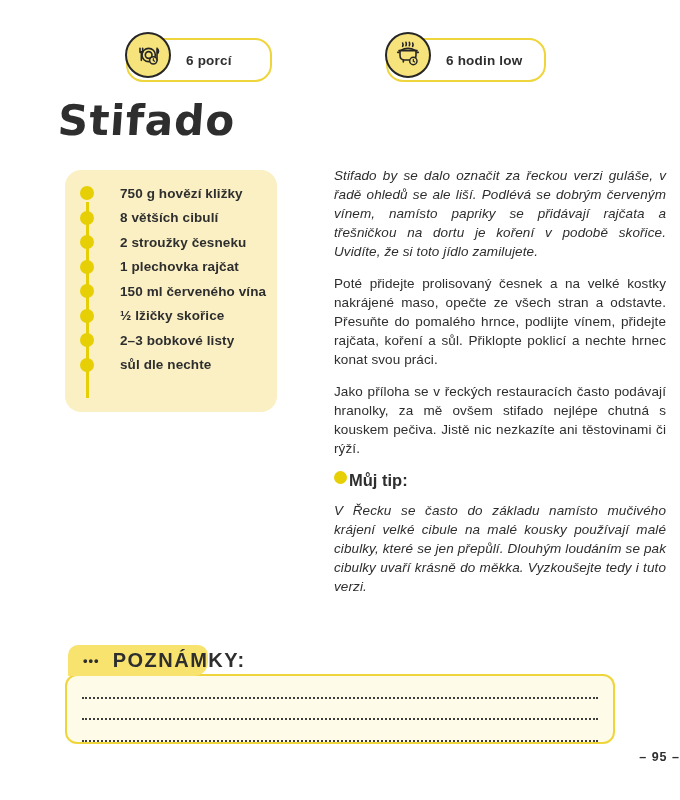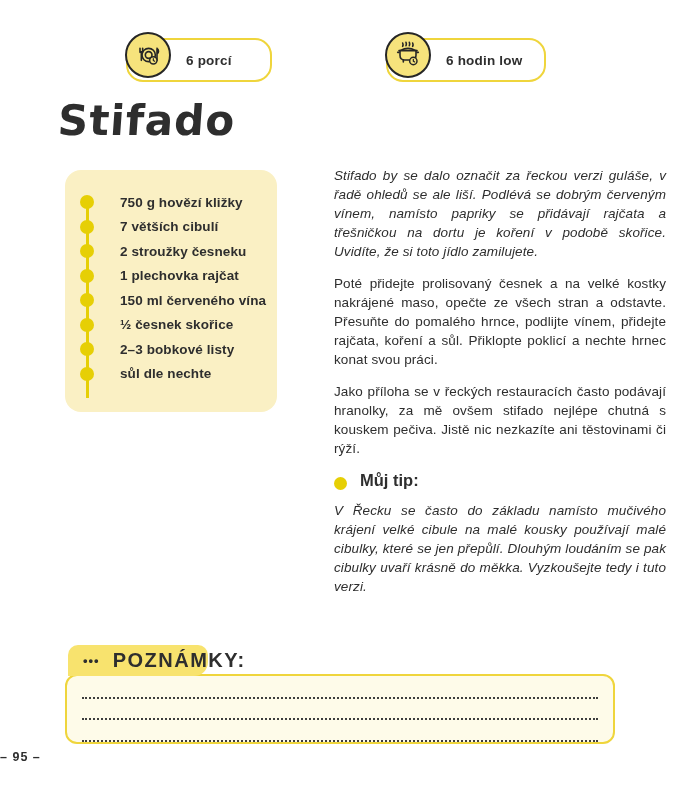--- a/index.html
+++ b/index.html
@@ -38,21 +38,21 @@
     font-family:"DejaVu Sans", sans-serif;
     font-size:42px; font-weight:700; letter-spacing:1px;
     transform:skewX(-4deg);
   }
 
   
   .ingredients {
     position:absolute; left:65px; top:170px;
     width:212px; height:242px;
     background:#FAF0C4; border-radius:16px;
-    padding-top:20px;
+    padding-top:11px;
   }
   .ing-line {
     position:absolute; left:21px; top:32px;
     width:3px; height:196px; background:#E6CF05;
   }
   .ingredients ul { list-style:none; }
   .ingredients li {
     position:relative; height:24.5px;
     padding-left:55px; display:flex; align-items:center;
     font-size:13.5px; font-weight:700; letter-spacing:.1px;
@@ -69,21 +69,21 @@
     position:absolute; left:290px; top:166px; width:332px;margin-left:44px;
   }
   .bodycol p {
     font-size:13.5px; line-height:19px;
     text-align:justify; margin-bottom:13px;
     letter-spacing:.1px;
   }
   .bodycol p.italic { font-style:italic; }
 
   .tip-heading {
-    display:flex; align-items:flex-end; gap:13px;
+    display:flex; align-items:flex-start; gap:2px;
     margin:4px 0 11px 0;
   }
   .tip-dot {
     width:13px; height:13px; border-radius:50%;
     background:#E6CF05; flex:0 0 auto;
   }
   .tip-heading-text { font-size:16.5px; font-weight:800; }
 
   
   .notes-tab {
@@ -101,21 +101,21 @@
     width:550px; height:70px;
     background:#FEFBE9;
     border:2px solid #EFD53C; border-radius:12px;
     padding:1px 15px 0 15px;
   }
   .note-line { height:21.5px; border-bottom:2.5px dotted #3d3d3d; }
 
   
   .page-number {
     position:absolute; left:0; top:750px; width:100%;
-    text-align:left; font-size:12.5px; font-weight:700; letter-spacing:1px;
+    text-align:right; font-size:12.5px; font-weight:700; letter-spacing:1px;
   }
 
   svg .st { fill:none; stroke:#262626; stroke-width:2.4; stroke-linecap:round; stroke-linejoin:round; }
 </style>
 </head>
 <body>
 
 <div class="page">
 
   <div class="badge servings">
@@ -151,25 +151,25 @@
     </div>
     <span class="badge-label">6 hodin low</span>
   </div>
 
   <h1 class="title">Stifado</h1>
 
   <div class="ingredients">
     <div class="ing-line"></div>
     <ul>
       <li>750 g hovězí kližky</li>
-      <li>7 větších cibulí</li>
+      <li>8 větších cibulí</li>
       <li>2 stroužky česneku</li>
       <li>1 plechovka rajčat</li>
       <li>150 ml červeného vína</li>
-      <li>½ česnek skořice</li>
+      <li>½ lžičky skořice</li>
       <li>2–3 bobkové listy</li>
       <li>sůl dle nechte</li>
     </ul>
   </div>
 
   <div class="bodycol">
     <p class="italic">Stifado by se dalo označit za řeckou verzi guláše, v řadě ohledů se ale liší. Podlévá se dobrým červeným vínem, namísto papriky se přidávají rajčata a třešničkou na dortu je koření v podobě skořice. Uvidíte, že si toto jídlo zamilujete.</p>
     <p>Poté přidejte prolisovaný česnek a na velké kostky nakrájené maso, opečte ze všech stran a odstavte. Přesuňte do pomalého hrnce, podlijte vínem, přidejte rajčata, koření a sůl. Přiklopte poklicí a nechte hrnec konat svou práci.</p>
     <p>Jako příloha se v řeckých restauracích často podávají hranolky, za mě ovšem stifado nejlépe chutná s kouskem pečiva. Jistě nic nezkazíte ani těstovinami či rýží.</p>
 

